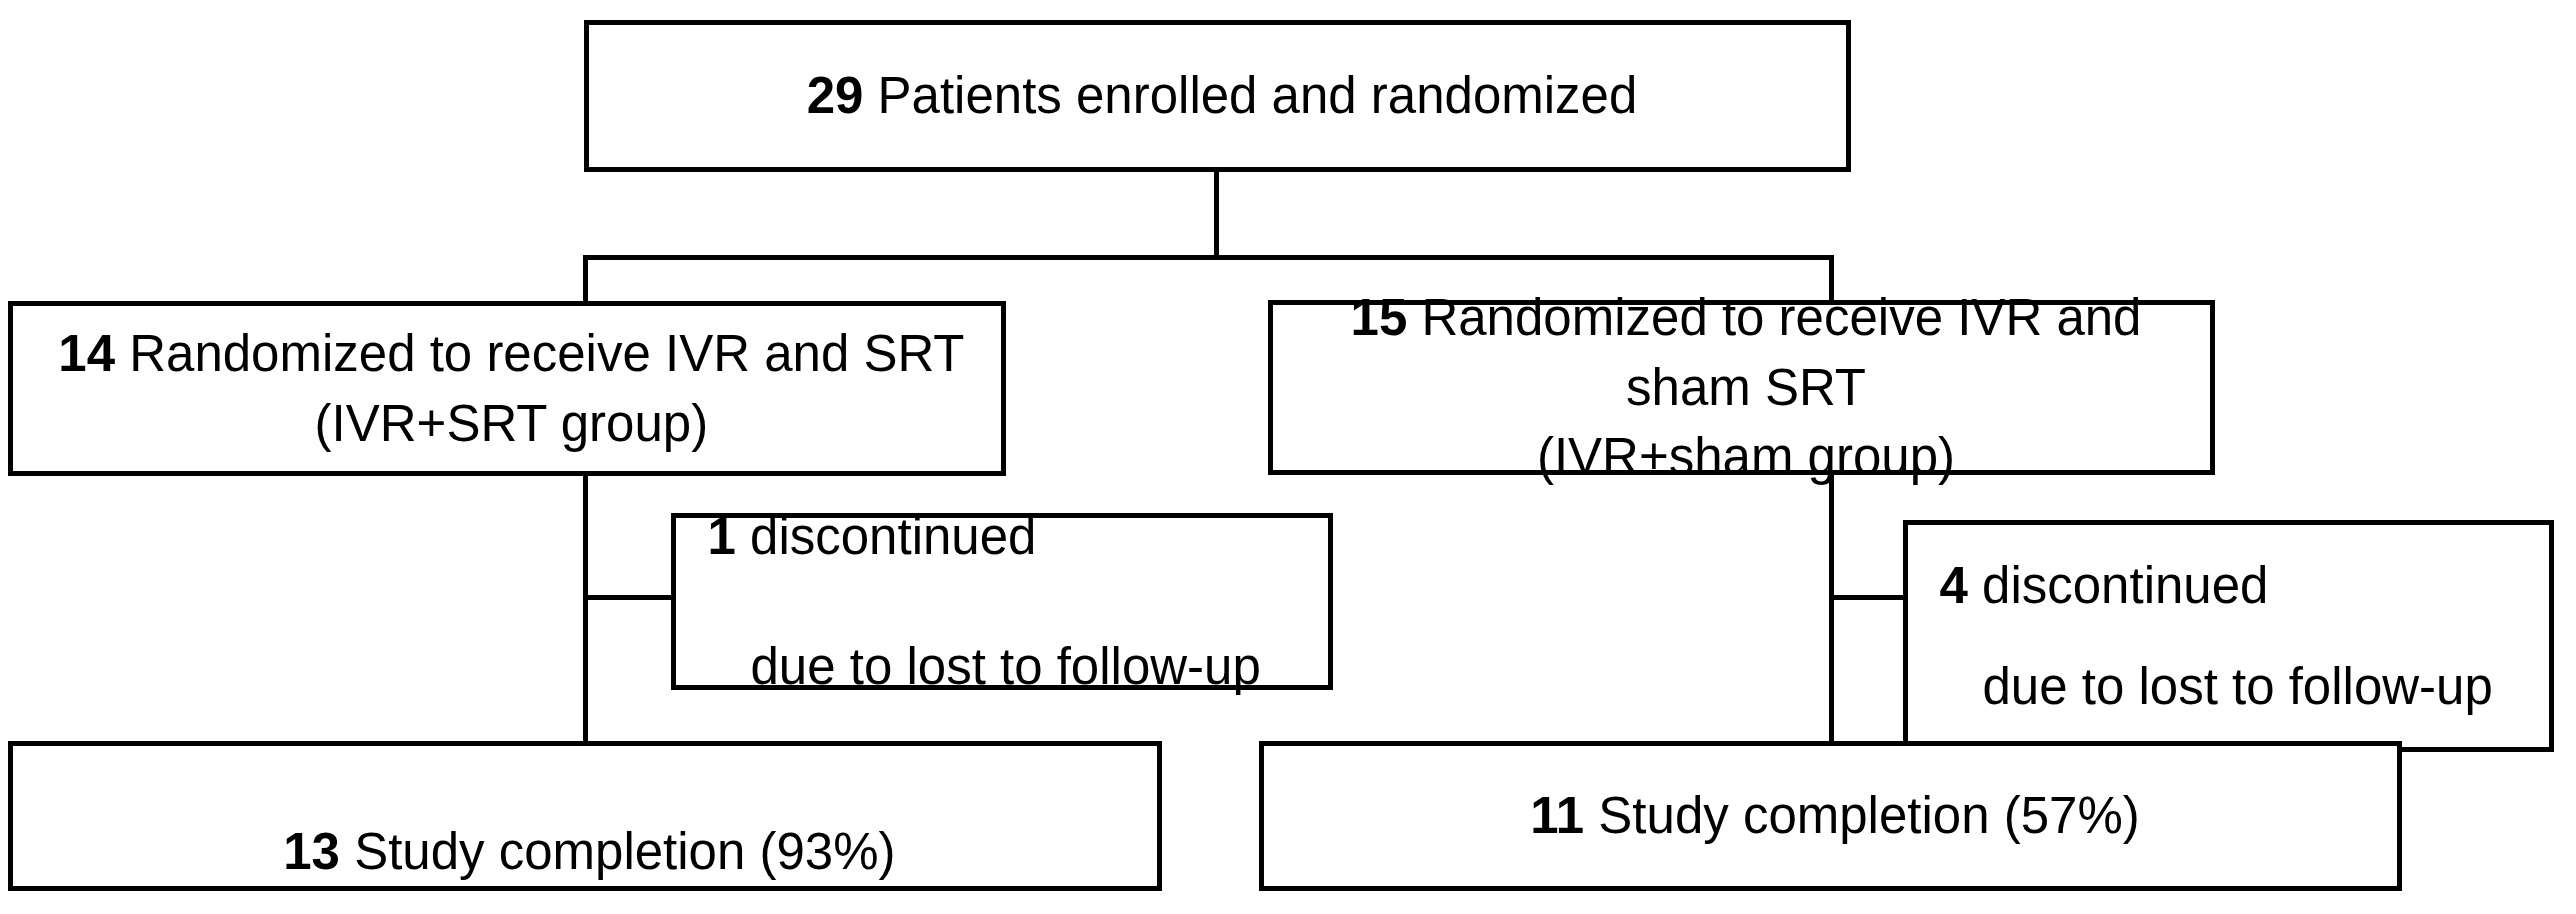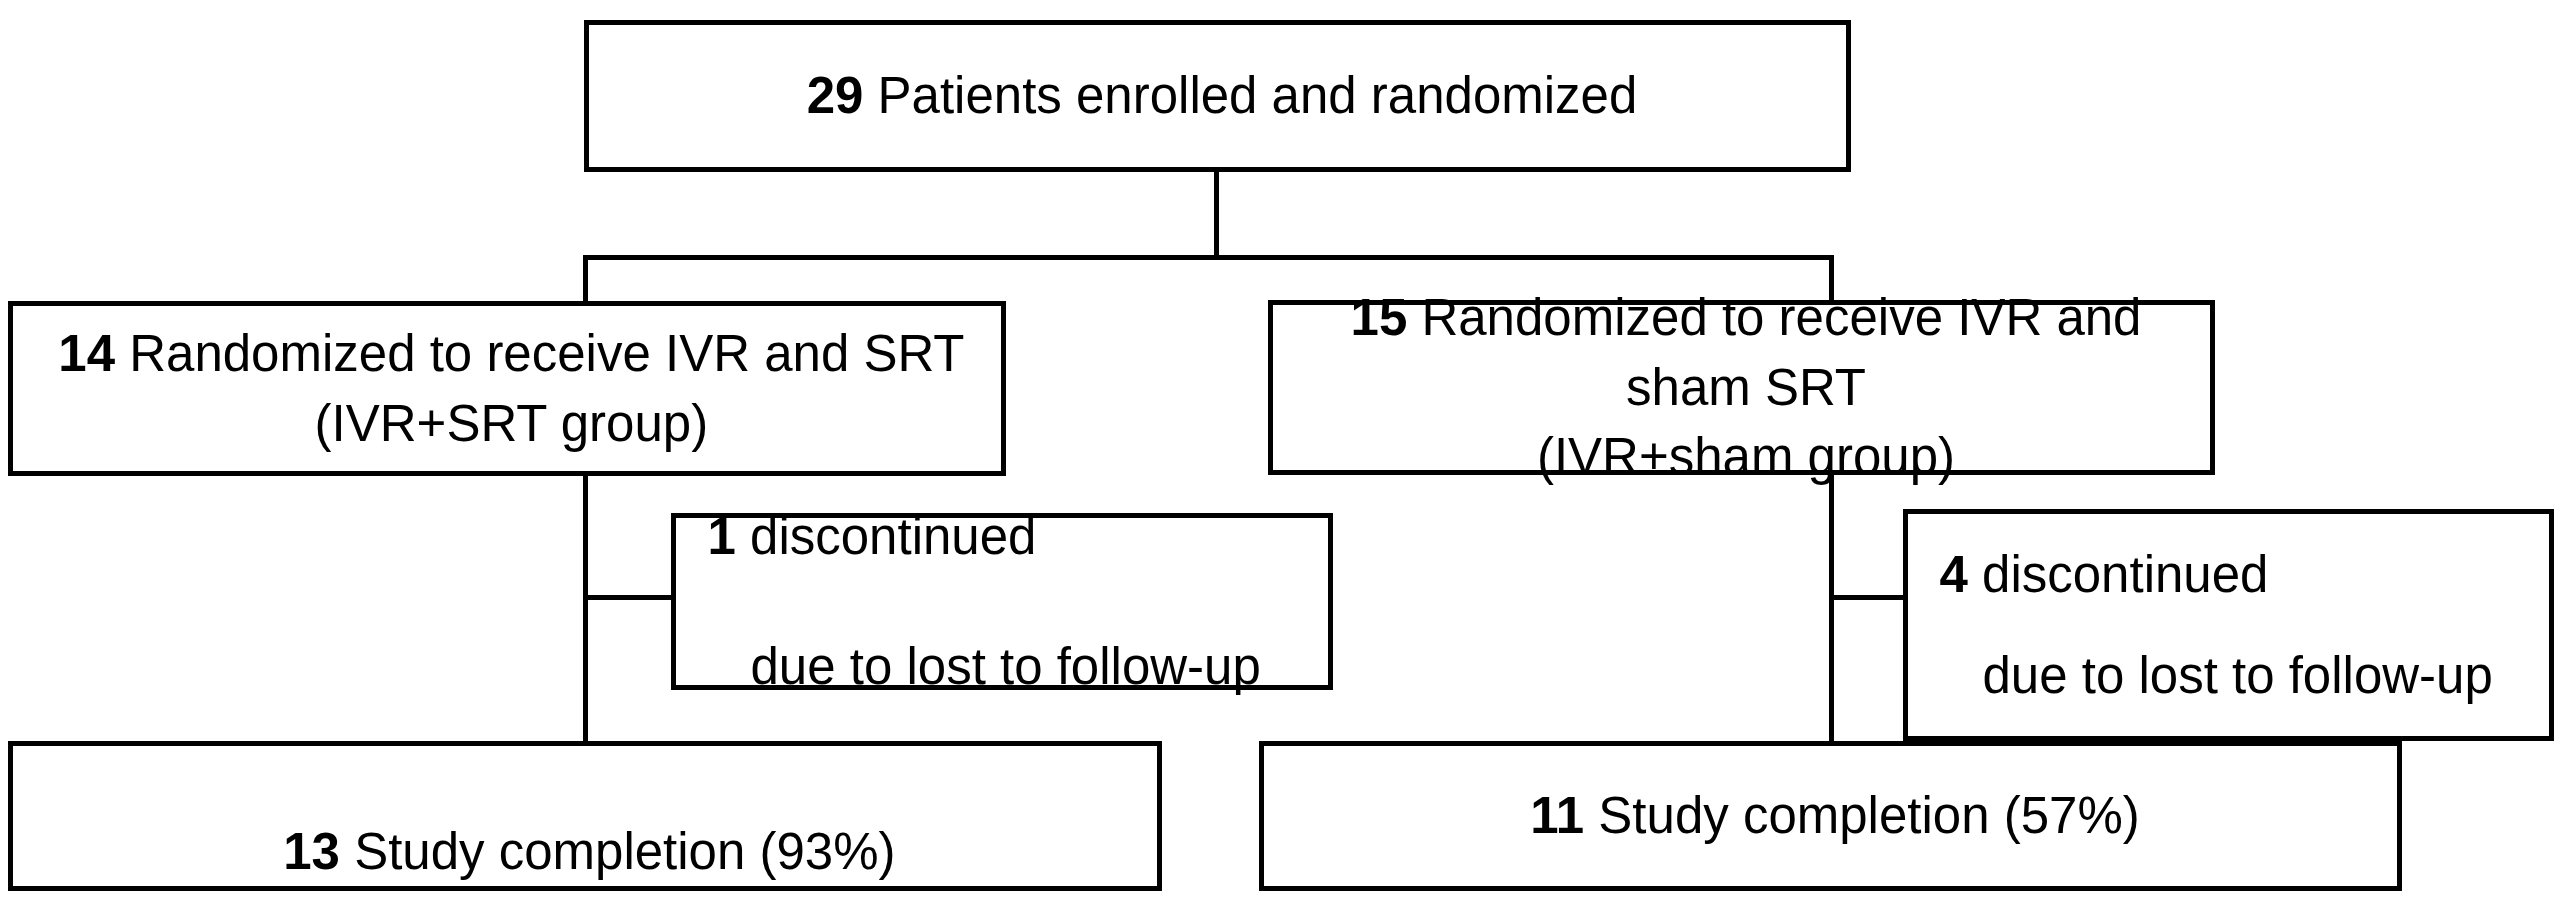--- a/index.html
+++ b/index.html
@@ -28,21 +28,21 @@
   .box.disc { align-items: flex-start; text-align: left; padding-left: 31.5px; padding-right: 13px; }
   .num { font-weight: 700; }
   .hang { margin-left: 43px; margin-top: 32px; }
   .line { position: absolute; background: #000000; }
 
   
   .b-top   { left: 584px;  top: 19.7px;   width: 1267px; height: 152px; }
   .b-midl  { left: 7.9px;   top: 301px;  width: 998px; height: 175px; }
   .b-midr  { left: 1259px; top: 300px;  width: 947px; height: 175px; margin-left: 9px; }
   .b-discl { left: 671px; top: 513px;  width: 662px; height: 177px; gap: 28px; }
-  .b-discr { left: 1903px; top: 509px;  width: 651px;  height: 232px; }
+  .b-discr { left: 1903px; top: 520px;  width: 651px;  height: 232px; }
   .b-botl  { left: 7.9px;   top: 741px; width: 1154px; height: 150px; justify-content: flex-end; }
   .b-botr  { left: 1259px; top: 741px; width: 1143px; height: 150px; }
 
   
   .l-stem  { left: 1214px; top: 167px; width: 4.6px;    height: 92px; }
   .l-hbar  { left: 583px;  top: 255px; width: 1250px; height: 4.6px; }
   .l-dropl { left: 583px;  top: 255px; width: 4.6px;    height: 51px; }
   .l-dropr { left: 1829px; top: 255px; width: 4.6px;    height: 51px; }
   .l-vl    { left: 583px;  top: 471px; width: 4.6px;    height: 273px; }
   .l-vr    { left: 1829px; top: 471px; width: 4.6px;    height: 273px; }

